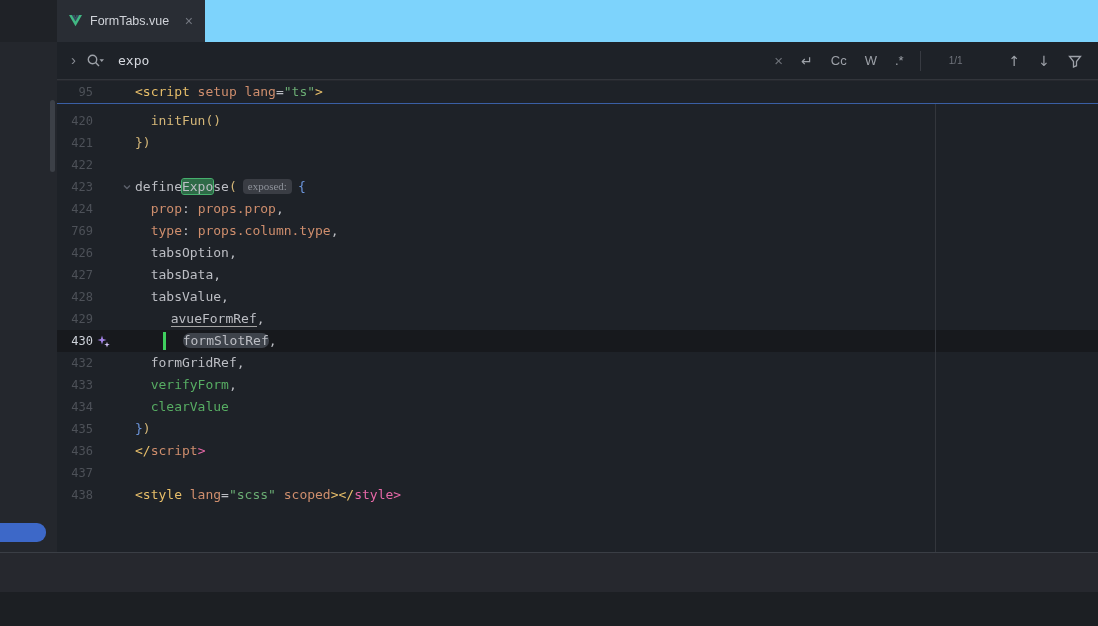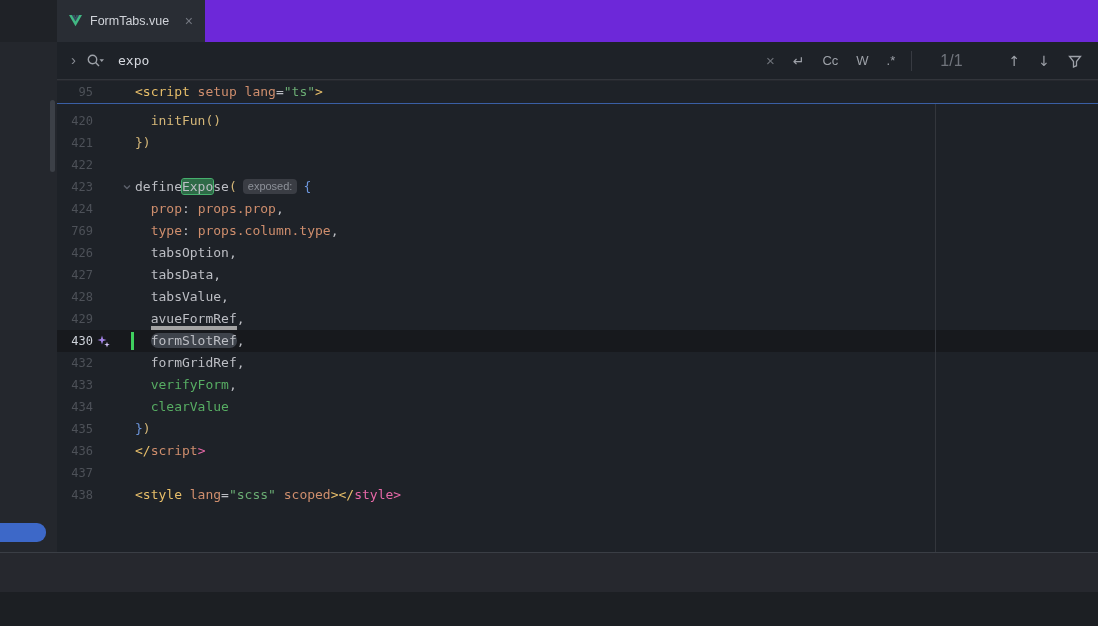--- a/index.html
+++ b/index.html
@@ -7,70 +7,70 @@
   .ide{position:relative;width:1098px;height:626px;background:var(--ui-panel-bg,#26282e);}
 
   
   .left-stripe{position:absolute;left:0;top:0;width:57px;height:552px;background:#24272d;}
   .corner{position:absolute;left:0;top:0;width:57px;height:42px;background:#1f2227;}
   .tool-pill{position:absolute;left:-12px;top:523px;width:58px;height:19px;border-radius:9px;
     background:var(--ui-accent,#3d68c8);}
   .stripe-scrollbar{position:absolute;left:50px;top:100px;width:5px;height:72px;border-radius:3px;background:#3c4047;}
 
   
-  .tab-bar{position:absolute;left:57px;top:0;right:0;height:42px;background:#6d28d9;text-decoration:underline;}
+  .tab-bar{position:absolute;left:57px;top:0;right:0;height:42px;background:#7dd3fc;text-decoration:underline;}
   .tab{position:absolute;left:0;top:0;width:148px;height:42px;background:#292d34;display:flex;
     align-items:center;gap:8px;padding:0 12px;box-sizing:border-box;cursor:default;}
   .tab-label{color:#d0d3d9;font-size:12.5px;white-space:nowrap;}
   .tab-close{margin-left:auto;color:#757982;font-size:14px;line-height:14px;}
 
   
   .search-bar{position:absolute;left:57px;top:42px;right:0;height:38px;background:var(--ui-editor-bg,#1e2228);
     border-bottom:1px solid #32353b;display:flex;align-items:center;box-sizing:border-box;}
   .sb-expand{color:#8a8e96;font-size:15px;margin:0 10px 2px 14px;}
   .sb-search-icon{display:inline-flex;margin-right:12px;}
   .sb-input{width:600px;background:transparent;border:none;outline:none;color:#d6d9df;
     font:13px "DejaVu Sans Mono",monospace;padding:0;}
   .sb-controls{margin-left:auto;display:flex;align-items:center;padding-right:16px;}
   .sb-btn{color:#9da1a8;font-size:13px;margin-left:18px;cursor:default;user-select:none;}
   .sb-clear{color:#6e7279;font-size:15px;}
   .sb-ret{font-size:14px;}
   .sb-sep{width:1px;height:20px;background:#383b42;margin-left:16px;}
-  .sb-count{color:#70747c;font-size:16px;margin:0 28px 0 28px;}
+  .sb-count{color:#70747c;font-size:10px;margin:0 28px 0 28px;}
   .sb-arrow{font-size:14px;font-family:"DejaVu Sans",sans-serif;}
   .sb-filter{display:inline-flex;margin-left:18px;}
 
   
   .editor{position:absolute;left:57px;top:81px;right:0;height:471px;background:var(--ui-editor-bg,#1e2228);overflow:hidden;}
   .sticky{border-bottom:1px solid var(--ui-sticky-separator,#3a5fa5);}
   .rows{padding-top:6px;}
   .row{display:flex;height:22px;width:100%;}
-  .row.current{background:var(--ui-current-line,#17191d);}
+  .row.current{background:var(--ui-current-line,#17191d);gap:32px;}
   .gutter{flex:0 0 78px;display:flex;align-items:center;box-sizing:border-box;}
   .ln{width:36px;text-align:right;color:var(--ui-line-number,#4d5158);font:12px "DejaVu Sans Mono",monospace;}
   .row.current .ln{color:#cdd1d8;}
   .gmid{width:26px;display:inline-flex;justify-content:flex-start;padding-left:4px;box-sizing:border-box;}
   .gfold{width:16px;display:inline-flex;justify-content:center;}
   .code{position:relative;flex:1;white-space:pre;font:13px/22px "DejaVu Sans Mono",monospace;color:#bcbec4;height:22px;}
   .caret{position:absolute;left:-4px;top:2px;width:3px;height:18px;background:var(--ui-caret,#3fcf5e);}
   .margin-guide{position:absolute;left:878px;top:23px;bottom:0;width:1px;background:var(--ui-margin-guide,#33363c);}
 
   .tk-tag{color:var(--tok-tag,#e8bf6a);margin-top:40px;}
   .tk-attr{color:var(--tok-attr,#cf8e6d);}
   .tk-str{color:var(--tok-str,#6aab73);}
   .tk-fn{color:var(--tok-fn,#d5b778);}
   .tk-grn{color:var(--tok-grn,#57ad63);}
   .tk-id{color:var(--tok-id,#bcbec4);}
   .tk-pink{color:var(--tok-pink,#e668a7);}
   .tk-blue{color:var(--tok-blue,#6c95db);}
   .hit{background:var(--ui-search-match-bg,#2e6a47);outline:1px solid var(--ui-search-match-border,#46b06d);border-radius:2px;}
   .sel{background:var(--ui-selection,#3e434b);border-radius:7px;}
-  .under{border-bottom:4px solid #a3a3a3;}
+  .under{border-bottom:1px solid #a3a3a3;margin-left:20px;}
   .inlay{display:inline-block;background:#3a3d44;color:#8d9199;border-radius:4px;font-size:11px;
-    line-height:15px;padding:0 5px;margin:0 6px;vertical-align:1px;font-family:Liberation Sans, sans-serif;}
+    line-height:15px;padding:0 5px;margin:0 6px;vertical-align:1px;font-family:Liberation Serif, serif;}
 
   
   .bottom-band{position:absolute;left:0;top:552px;width:1098px;height:40px;background:#26282e;border-top:1px solid #3a3e45;box-sizing:border-box;}
   .status-strip{position:absolute;left:0;top:592px;width:1098px;height:34px;background:#1c1f23;}
 </style>
 </head>
 <body>
 
 <div class="ide">
 

